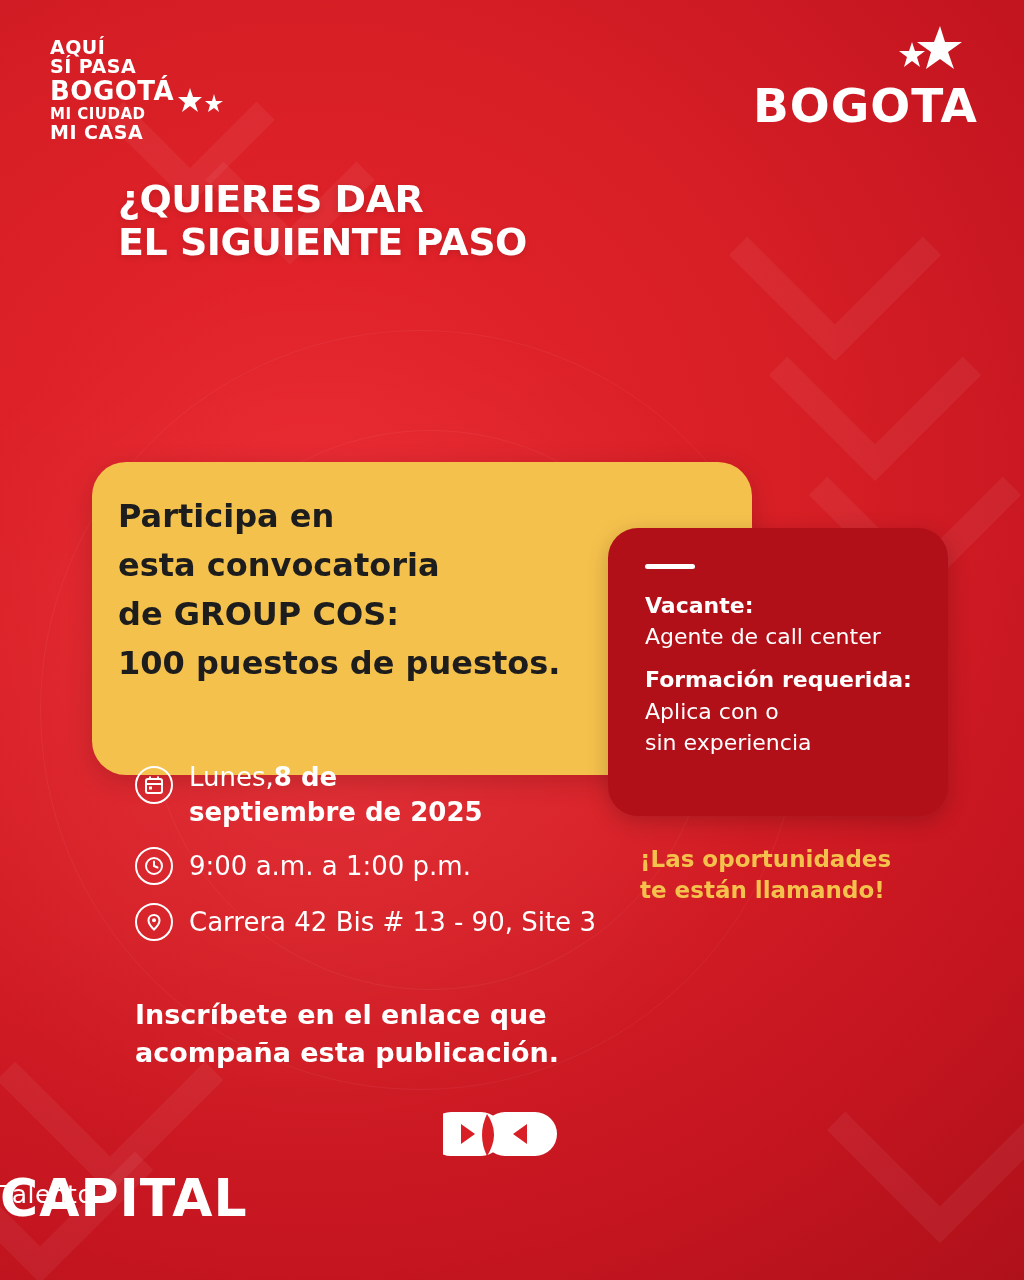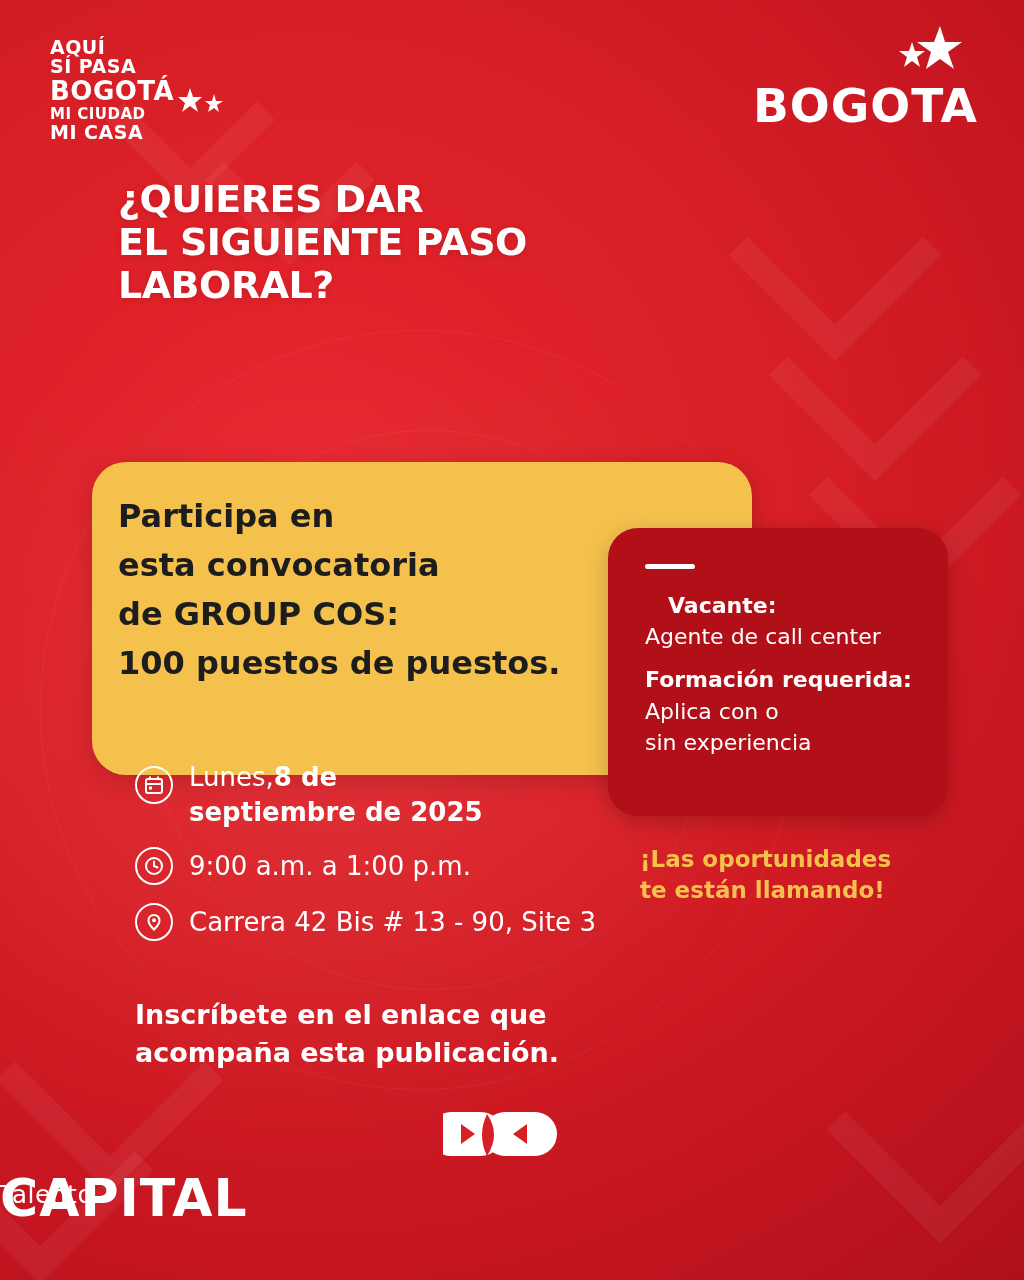--- a/index.html
+++ b/index.html
@@ -106,21 +106,21 @@
     width: 50px; height: 5px; background: #fff; border-radius: 3px;
   }
   .dark-card .body {
     position: absolute; left: 37px; top: 62px; right: 18px;
     color: #fff;
     font-family: "DejaVu Sans", sans-serif;
     font-size: 22px;
     line-height: 1.42;
   }
   .dark-card .body .b { font-weight: bold; display: block; margin-top: 12px; }
-  .dark-card .body .b:first-child { margin-top: 0; margin-left: 23px; }
+  .dark-card .body .b:first-child { margin-top: 0; }
   .dark-card .body .n { display: block; }
 
   
   .opportunities {
     position: absolute; left: 640px; top: 844px;
     color: #f5c14d;
     font-family: "DejaVu Sans", sans-serif;
     font-weight: bold;
     font-size: 23px;
     line-height: 1.35;
@@ -205,21 +205,20 @@
 
   <svg class="bogota-stars" width="82" height="56" viewBox="0 0 82 56">
     <polygon points="44,0 49,16 66,16 52,26 58,43 44,33 30,43 35,26 21,16 38,16" fill="#ffffff"></polygon>
     <polygon points="16,16 19,25 29,25 21,31 24,41 16,35 8,41 11,31 3,25 13,25" fill="#ffffff"></polygon>
   </svg>
   <div class="bogota">BOGOTA</div>
 
   <div class="headline">
     <div>¿QUIERES DAR</div>
     <div>EL SIGUIENTE PASO</div>
-    <div>LABORAL?</div>
   </div>
 
   <div class="yellow-card">
     <div class="txt">
       <div>Participa en</div>
       <div>esta convocatoria</div>
       <div>de GROUP COS:</div>
       <div>100 puestos de puestos.</div>
     </div>
   </div>

